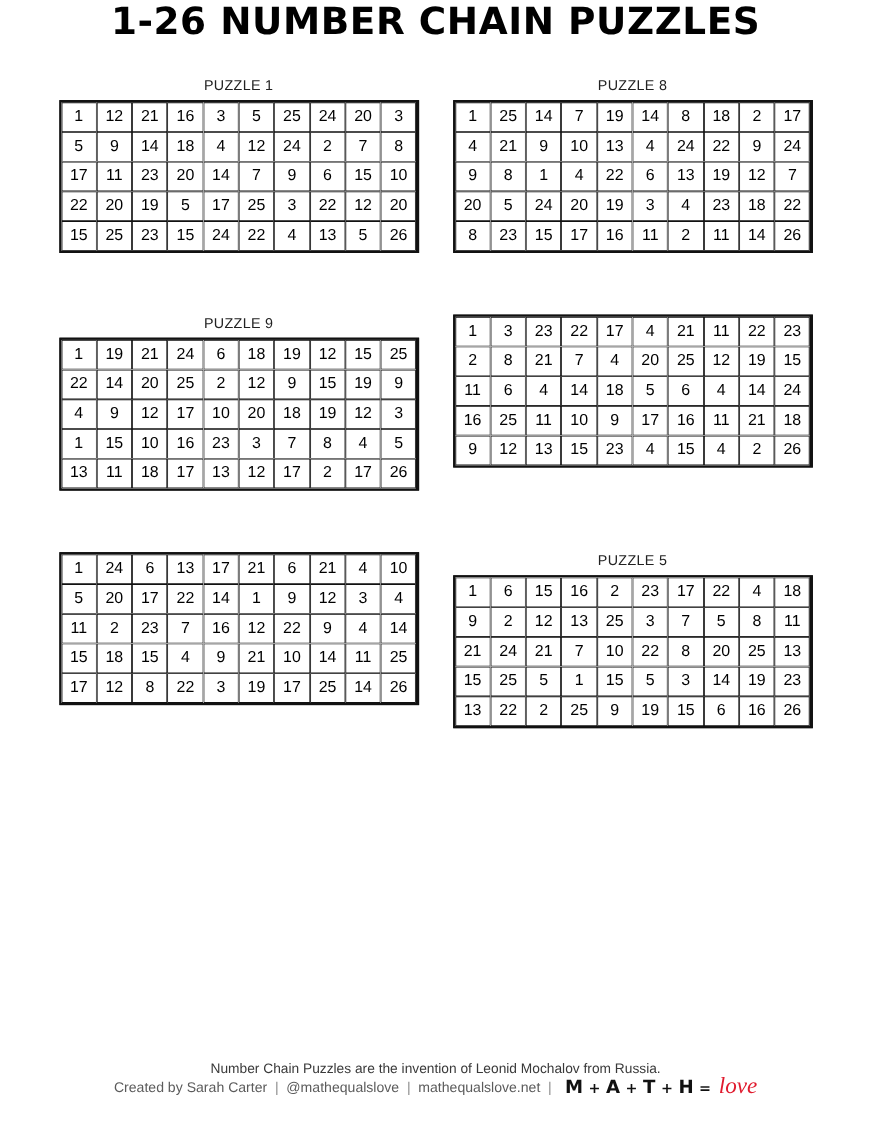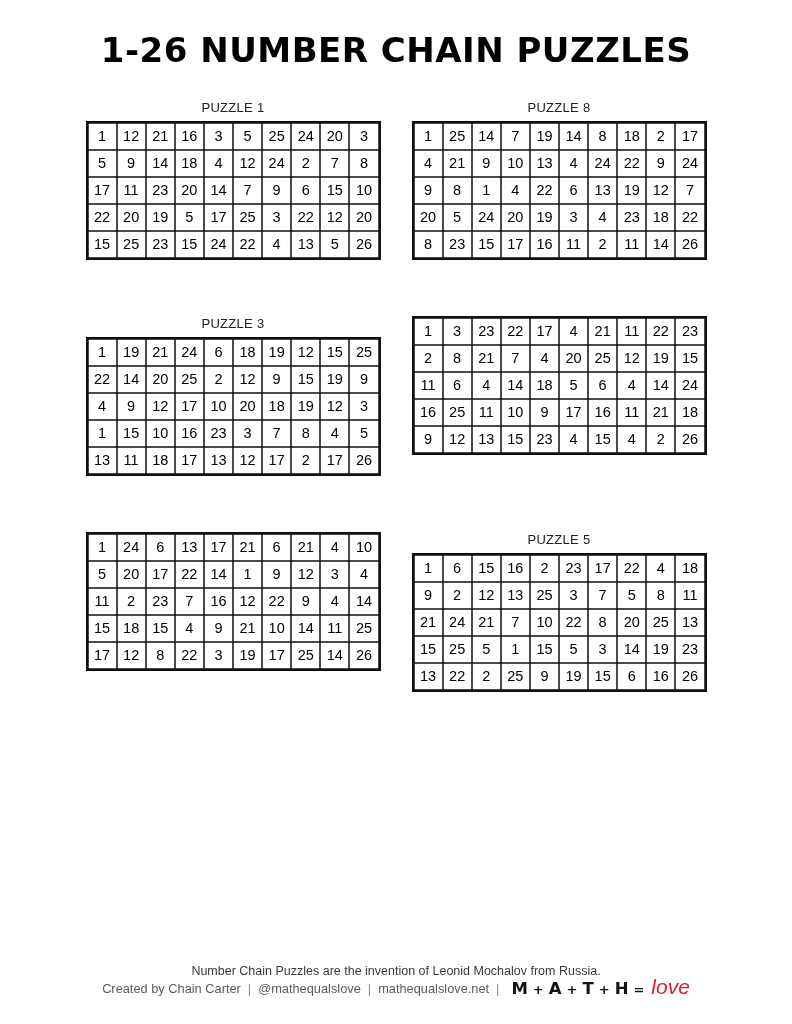--- a/index.html
+++ b/index.html
@@ -23,21 +23,20 @@
     box-sizing: border-box;
   }
 
   
   .title {
     text-align: center;
     font-size: 34px;
     font-weight: bold;
     letter-spacing: 0.5px;
     margin: 0;
-    padding-top: 30px;
     color: #000000;
     font-family: "DejaVu Sans", sans-serif;
   }
 
   
   .instructions {
     width: 660px;
     margin: 22px auto 0 auto;
     font-size: 14.3px;
     line-height: 1.65;
@@ -49,21 +48,21 @@
   .puzzle-rows {
     margin-top: 30px;
   }
   .puzzle-row {
     display: flex;
     justify-content: center;
     gap: 31px;
     margin-bottom: 56px;
   }
   .puzzle {
-    width: 295px;
+    width: 327px;
   }
   .puzzle-label {
     text-align: center;
     font-size: 13px;
     color: #222222;
     margin-bottom: 6px;
     letter-spacing: 0.3px;
   }
 
   
@@ -123,21 +122,21 @@
     color: #111111;
     font-family: "DejaVu Sans", sans-serif;
   }
   .logo-op {
     font-weight: bold;
     font-size: 13px;
     color: #111111;
     font-family: "DejaVu Sans", sans-serif;
   }
   .logo-love {
-    font-family: Liberation Sans, sans-serif;
+    font-family: Liberation Serif, serif;
     font-style: italic;
     font-size: 21px;
     color: #e01b2e;
     line-height: 0.9;
     margin-left: 2px;
   }
 </style>
 </head>
 <body>
 
@@ -256,21 +255,21 @@
             <div class="cell">2</div>
             <div class="cell">11</div>
             <div class="cell">14</div>
             <div class="cell">26</div>
           </div>
       </div>
     </div>
 
     <div class="puzzle-row">
       <div class="puzzle">
-        <div class="puzzle-label">PUZZLE 3</div>
+        <div class="puzzle-label">PUZZLE 9</div>
         <div class="grid">
             <div class="cell">1</div>
             <div class="cell">19</div>
             <div class="cell">21</div>
             <div class="cell">24</div>
             <div class="cell">6</div>
             <div class="cell">18</div>
             <div class="cell">19</div>
             <div class="cell">12</div>
             <div class="cell">15</div>
@@ -483,21 +482,21 @@
             <div class="cell">26</div>
           </div>
       </div>
     </div>
 
   </div>
 
   <div class="footer">
     <div class="attribution">Number Chain Puzzles are the invention of Leonid Mochalov from Russia.</div>
     <div class="credit-line">
-      <span>Created by Chain Carter</span>
+      <span>Created by Sarah Carter</span>
       <span class="credit-sep">|</span>
       <span>@mathequalslove</span>
       <span class="credit-sep">|</span>
       <span>mathequalslove.net</span>
       <span class="credit-sep">|</span>
       <span class="logo">
         <span class="logo-letter">M</span>
         <span class="logo-op">+</span>
         <span class="logo-letter">A</span>
         <span class="logo-op">+</span>

